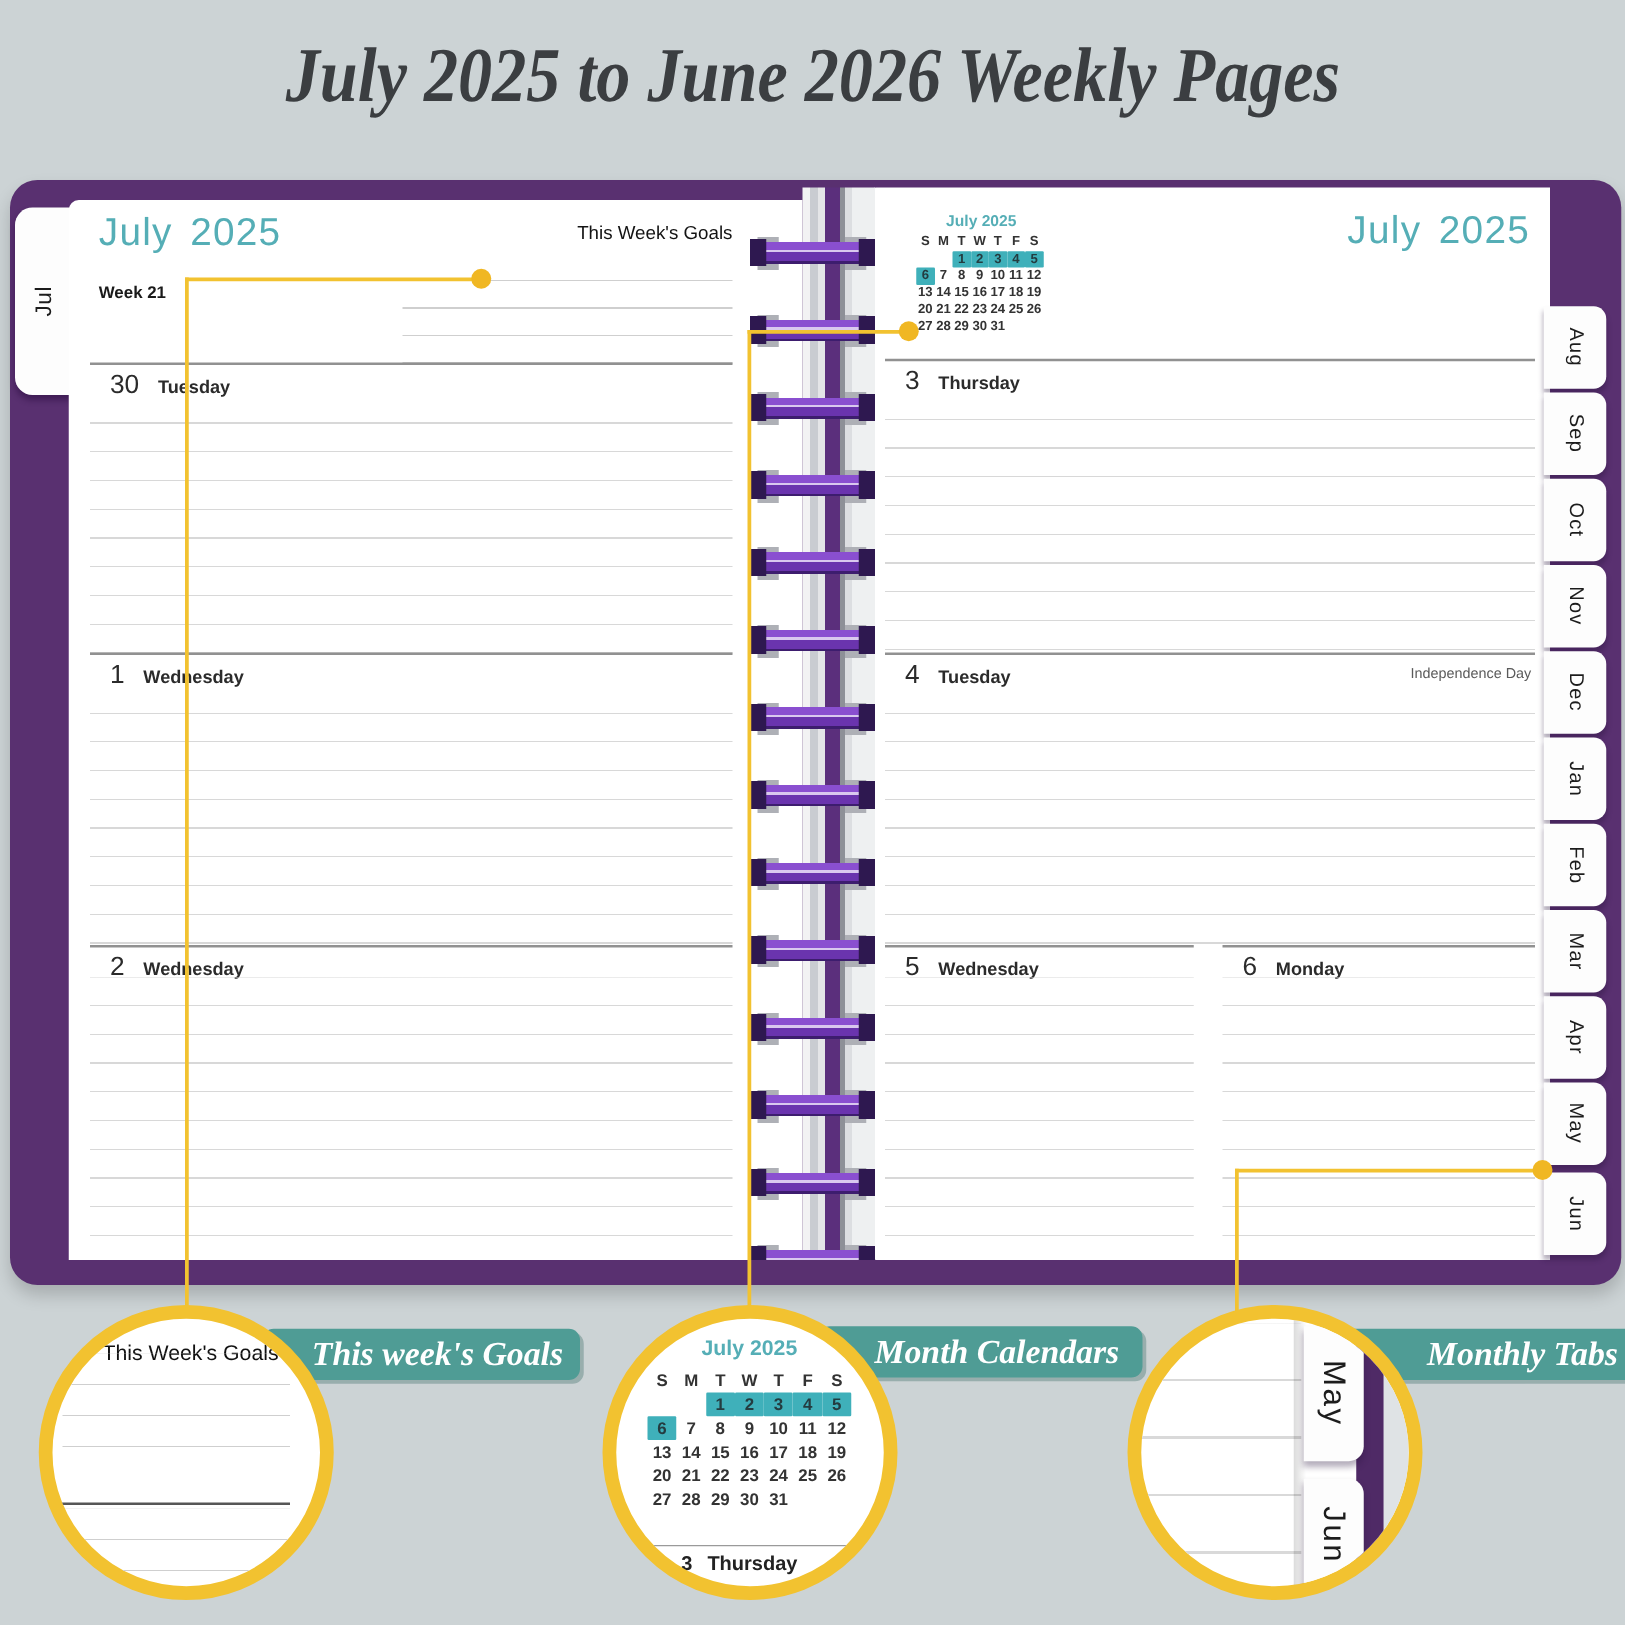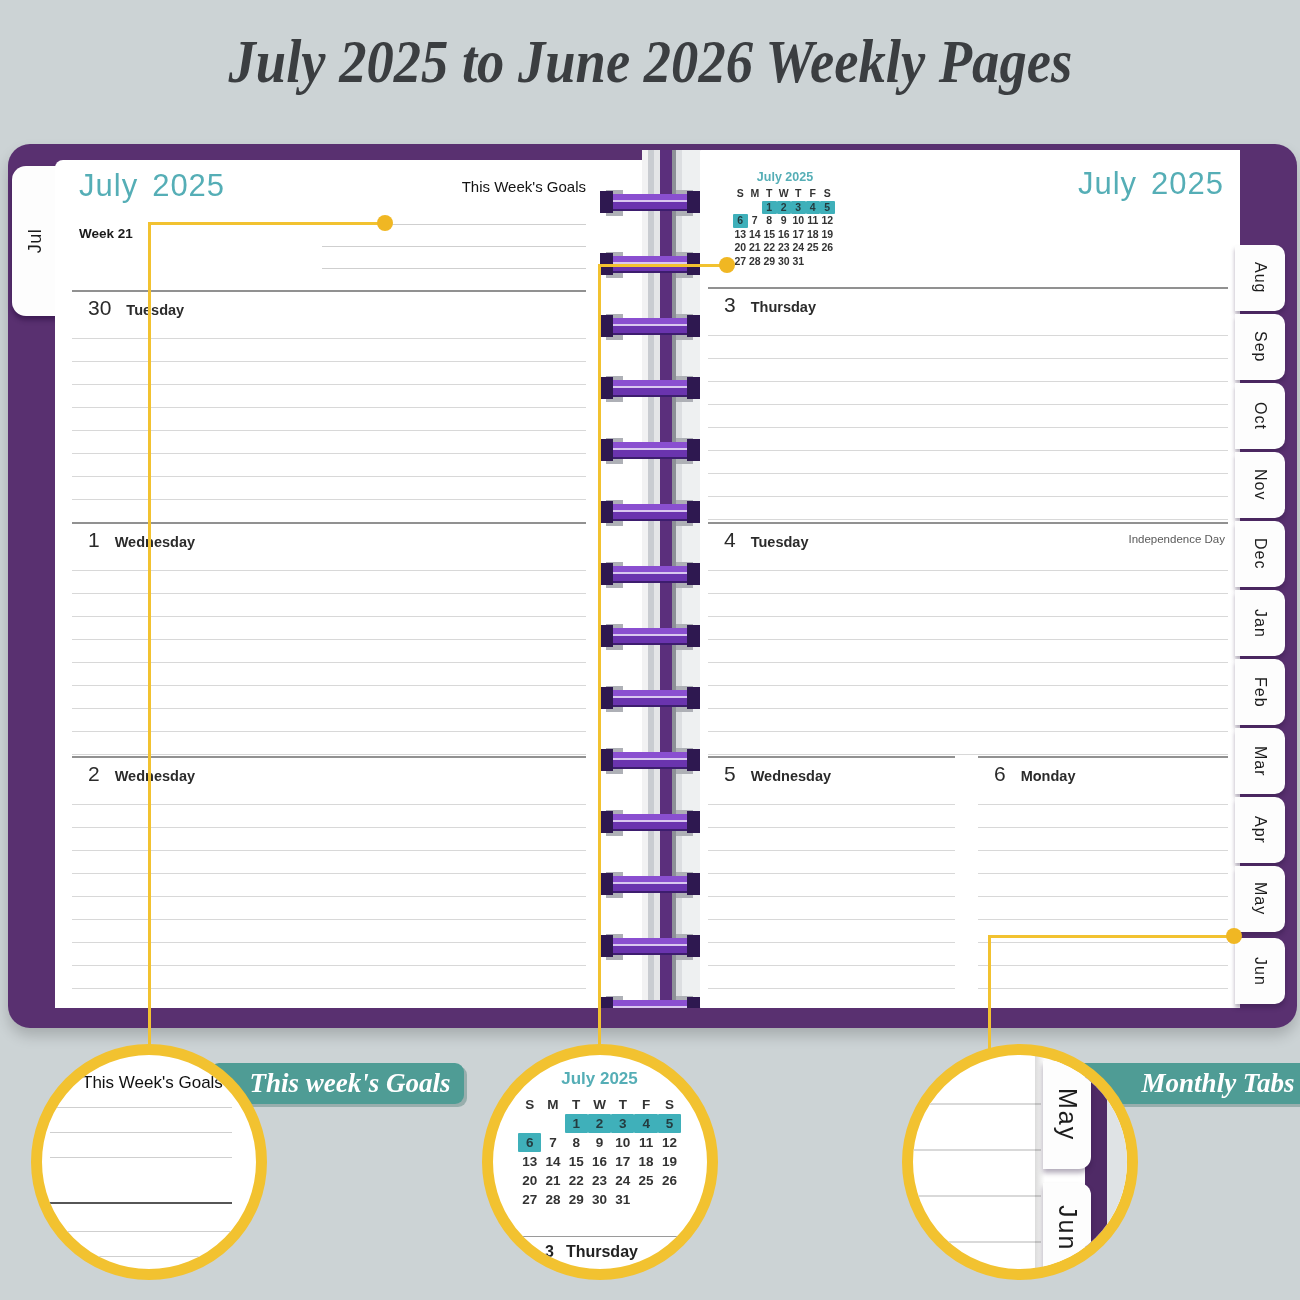--- a/index.html
+++ b/index.html
@@ -271,20 +271,21 @@
   <div class="yl" style="left:148px;top:222px;width:3px;height:838px"></div>
   <div class="ydot" style="left:377px;top:215px"></div>
   <div class="yl" style="left:598px;top:264px;width:130px;height:3px"></div>
   <div class="yl" style="left:598px;top:264px;width:3px;height:796px"></div>
   <div class="ydot" style="left:719px;top:257px"></div>
   <div class="yl" style="left:988px;top:935px;width:246px;height:3px"></div>
   <div class="yl" style="left:988px;top:935px;width:3px;height:122px"></div>
   <div class="ydot" style="left:1226px;top:928px"></div>
 
   <div class="clabel" style="left:210px;top:1063px;width:228px;padding-left:26px">This week's Goals</div>
+  <div class="clabel" style="left:655px;top:1061px;width:233px;padding-left:26px">Month Calendars</div>
   <div class="clabel" style="left:1072px;top:1063px;width:200px;padding-left:46px">Monthly Tabs</div>
 
   <div class="ccircle" style="left:31px;top:1044px">
     <div class="cinner">
       <div class="c1-title">This Week's Goals</div>
       <div class="c1-lines"></div>
       <div class="c1-dark"></div>
       <div class="c1-lines2"></div>
     </div>
   </div>

